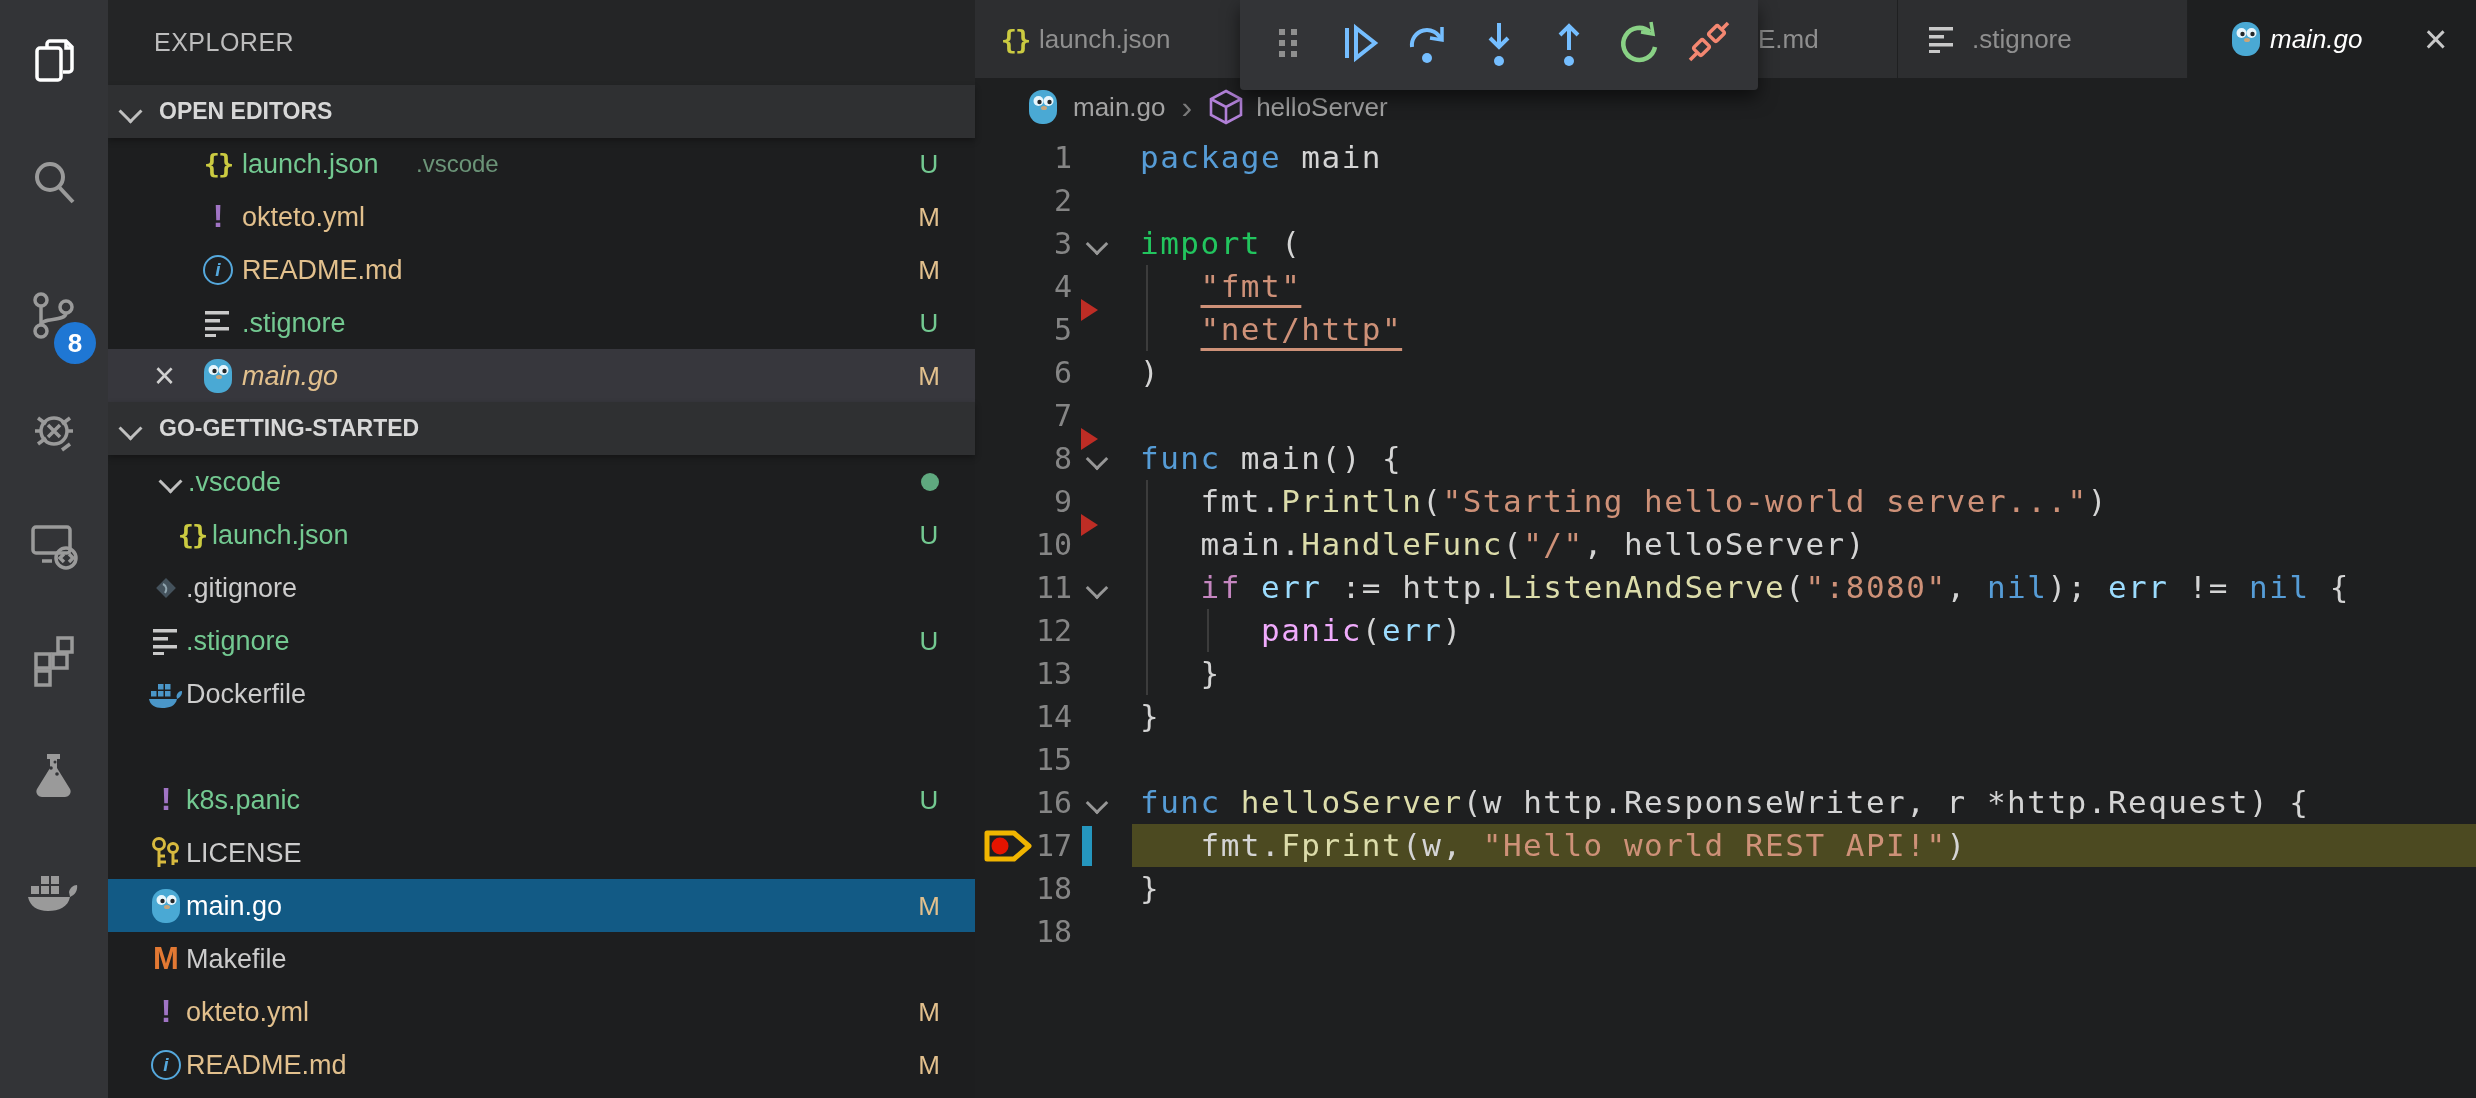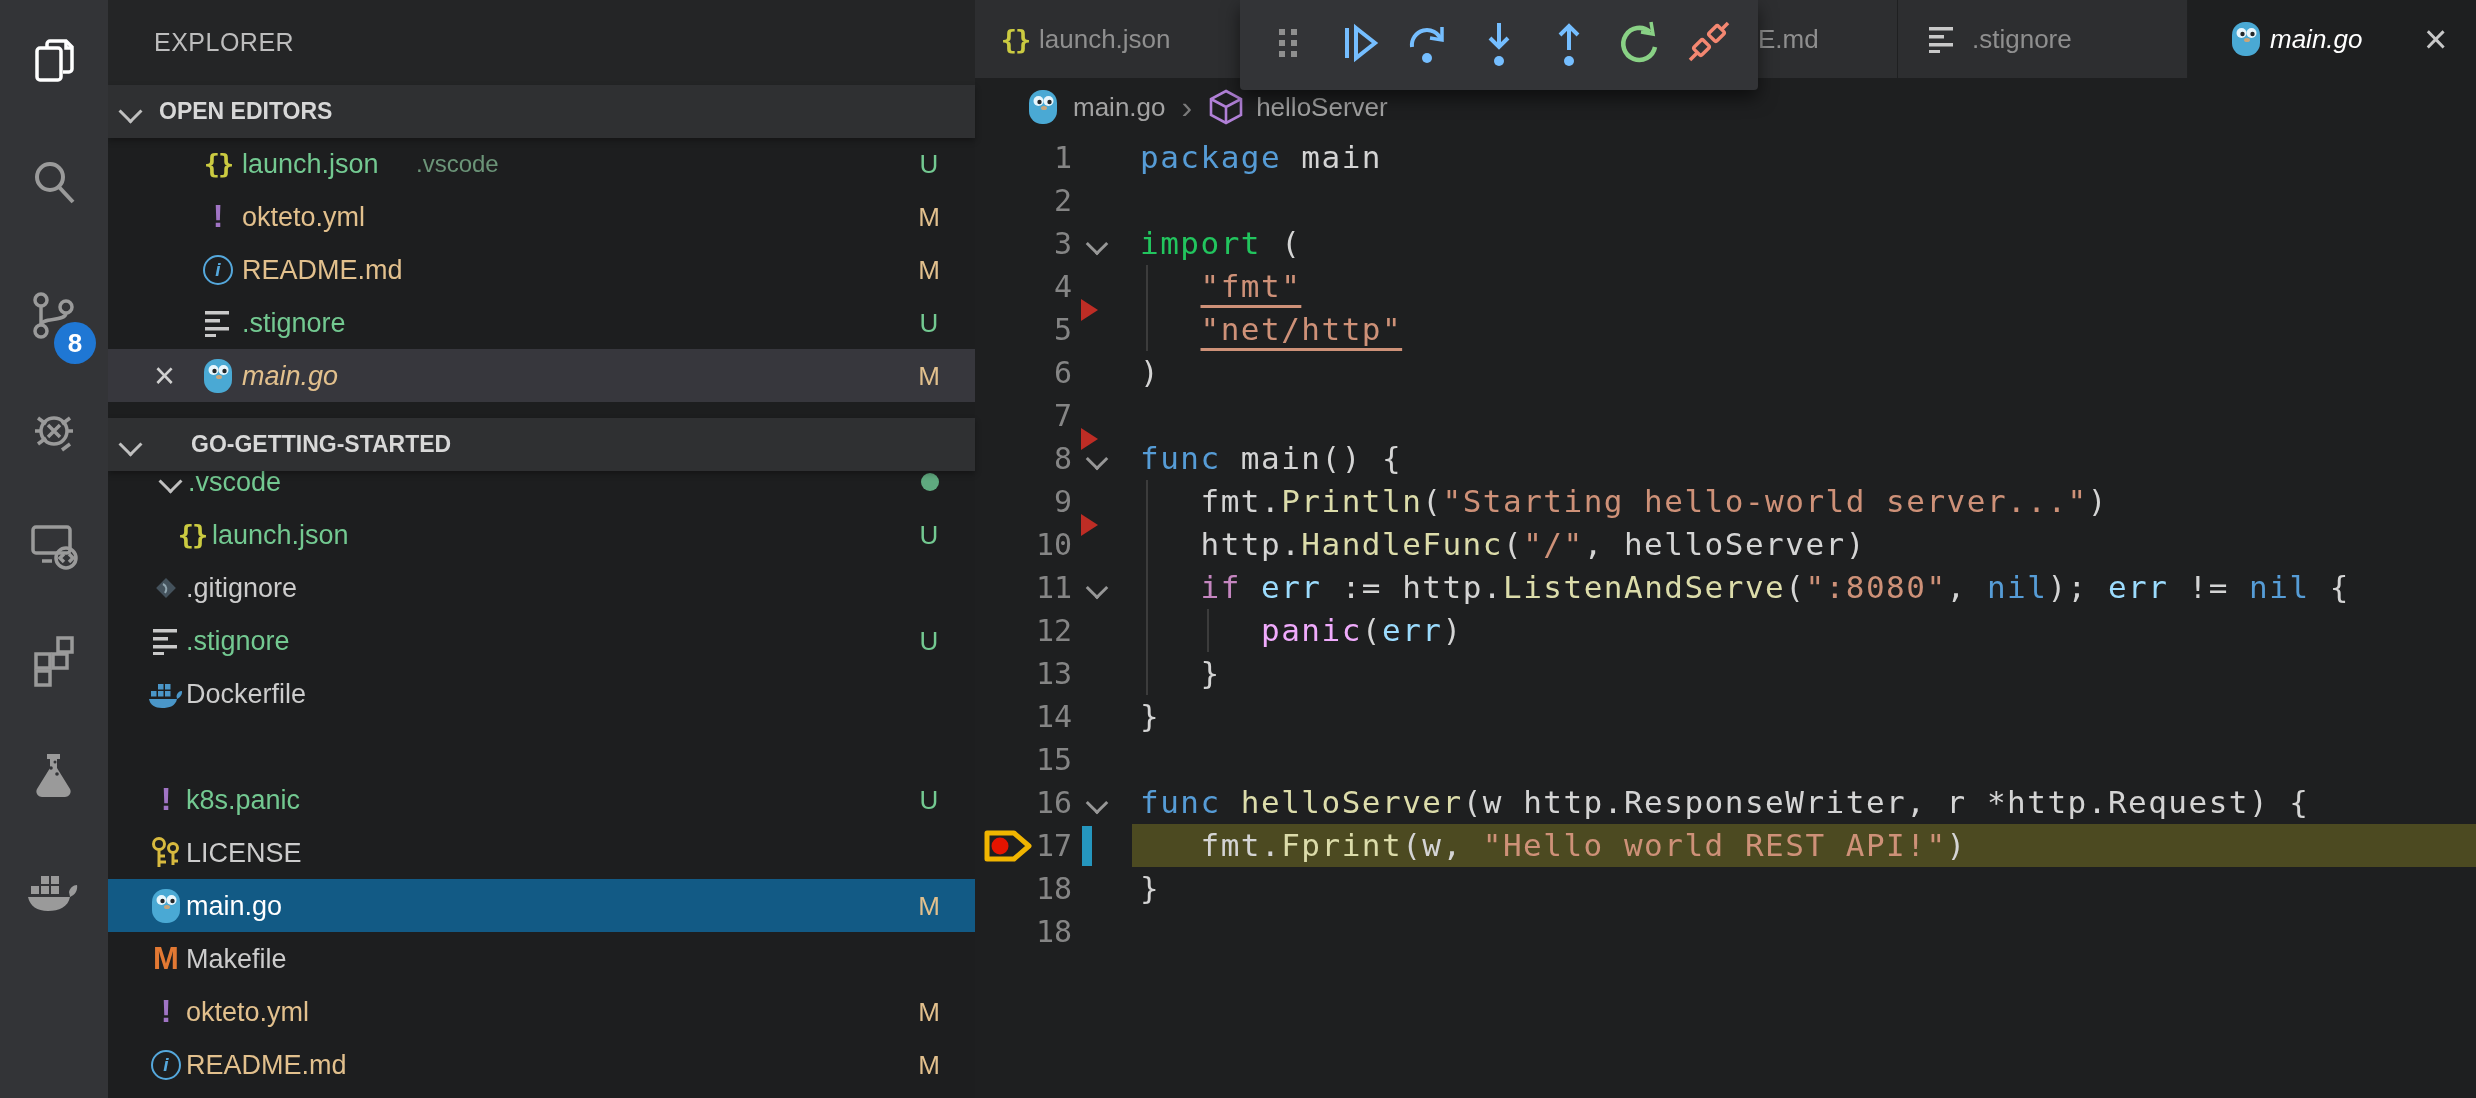--- a/index.html
+++ b/index.html
@@ -191,21 +191,21 @@
             <circle cx="12.5" cy="13" r="5" fill="#e8f6fc"></circle>
             <circle cx="22.5" cy="13" r="5" fill="#e8f6fc"></circle>
             <circle cx="13.5" cy="14" r="2.2" fill="#23282b"></circle>
             <circle cx="23.5" cy="14" r="2.2" fill="#23282b"></circle>
             <ellipse cx="18" cy="20" rx="3" ry="2" fill="#caa57a"></ellipse>
           </svg>
         </span>
         <span class="sb-label" style="left: 134px; color: rgb(226, 192, 141); font-style: italic;">main.go</span>
         <span class="sb-badge" style="color: rgb(226, 192, 141);">M</span>
       </div>
-      <div class="sb-header" style="top: 418px; gap: 32px;">
+      <div class="sb-header" style="top: 402px;">
         <span class="chev"></span>
         <span>GO-GETTING-STARTED</span>
       </div>
       <div class="sb-row" style="top: 455px;">
         <span class="icon-box" style="left: 44px;">
           <span class="chev" style="position: static; transform: rotate(-45deg);"></span>
         </span>
         <span class="sb-label" style="left: 80px; color: rgb(115, 201, 145);">.vscode</span>
         <span class="sb-dot"></span>
       </div>
@@ -464,21 +464,21 @@
           <span class="num">8</span>
           <span class="fold"></span>
           <span class="content"><span style="color: rgb(86, 156, 214);">func</span><span style="color: rgb(212, 212, 212);"> main() {</span></span>
         </div>
         <div class="cl" style="top: 344px;">
           <span class="num">9</span>
           <span class="content"><span style="color: rgb(212, 212, 212);">   fmt.</span><span style="color: rgb(220, 220, 170);">Println</span><span style="color: rgb(212, 212, 212);">(</span><span style="color: rgb(206, 145, 120);">"Starting hello-world server..."</span><span style="color: rgb(212, 212, 212);">)</span></span>
         </div>
         <div class="cl" style="top: 387px;">
           <span class="num">10</span>
-          <span class="content"><span style="color: rgb(212, 212, 212);">   http.</span><span style="color: rgb(220, 220, 170);">HandleFunc</span><span style="color: rgb(212, 212, 212);">(</span><span style="color: rgb(206, 145, 120);">"/"</span><span style="color: rgb(212, 212, 212);">, helloServer)</span></span>
+          <span class="content"><span style="color: rgb(212, 212, 212);">   main.</span><span style="color: rgb(220, 220, 170);">HandleFunc</span><span style="color: rgb(212, 212, 212);">(</span><span style="color: rgb(206, 145, 120);">"/"</span><span style="color: rgb(212, 212, 212);">, helloServer)</span></span>
         </div>
         <div class="cl" style="top: 430px;">
           <span class="num">11</span>
           <span class="fold"></span>
           <span class="content"><span style="color: rgb(212, 212, 212);">   </span><span style="color: rgb(197, 134, 192);">if</span><span style="color: rgb(212, 212, 212);"> </span><span style="color: rgb(156, 220, 254);">err</span><span style="color: rgb(212, 212, 212);"> := http.</span><span style="color: rgb(220, 220, 170);">ListenAndServe</span><span style="color: rgb(212, 212, 212);">(</span><span style="color: rgb(206, 145, 120);">":8080"</span><span style="color: rgb(212, 212, 212);">, </span><span style="color: rgb(86, 156, 214);">nil</span><span style="color: rgb(212, 212, 212);">); </span><span style="color: rgb(156, 220, 254);">err</span><span style="color: rgb(212, 212, 212);"> != </span><span style="color: rgb(86, 156, 214);">nil</span><span style="color: rgb(212, 212, 212);"> {</span></span>
         </div>
         <div class="cl" style="top: 473px;">
           <span class="num">12</span>
           <span class="content"><span style="color: rgb(212, 212, 212);">      </span><span style="color: #f0abfc;">panic</span><span style="color: rgb(212, 212, 212);">(</span><span style="color: rgb(156, 220, 254);">err</span><span style="color: rgb(212, 212, 212);">)</span></span>
         </div>

